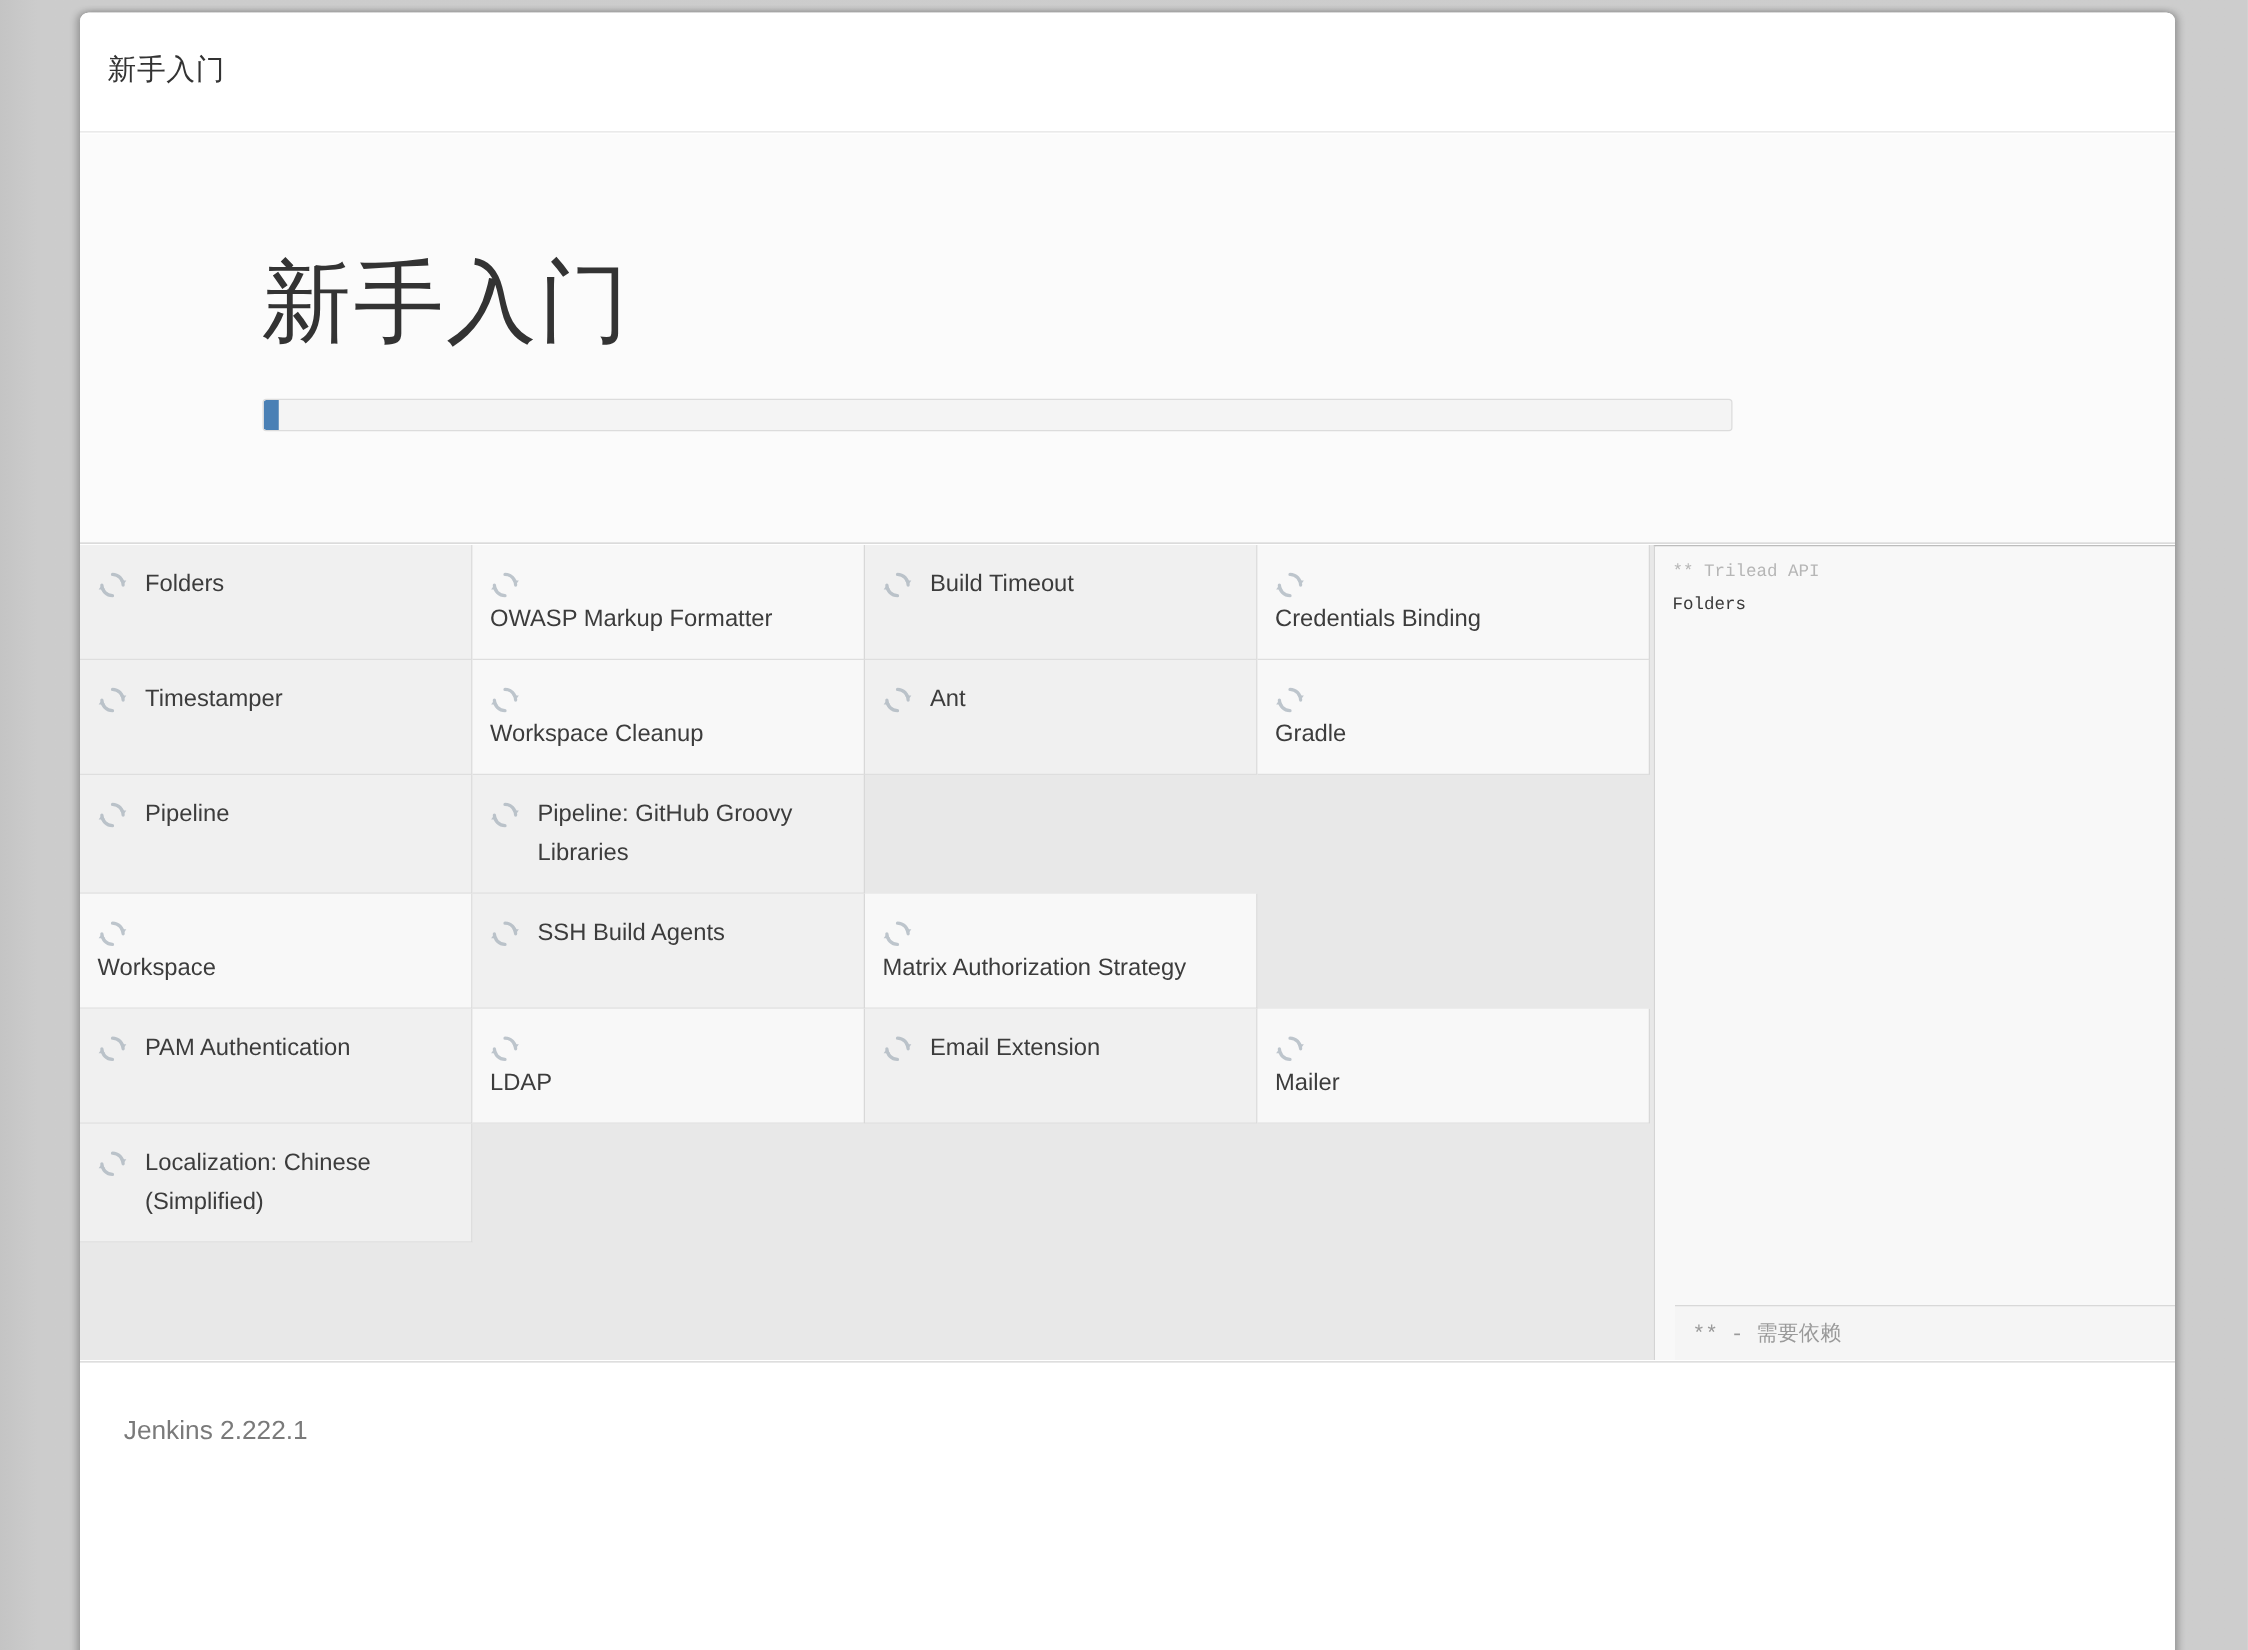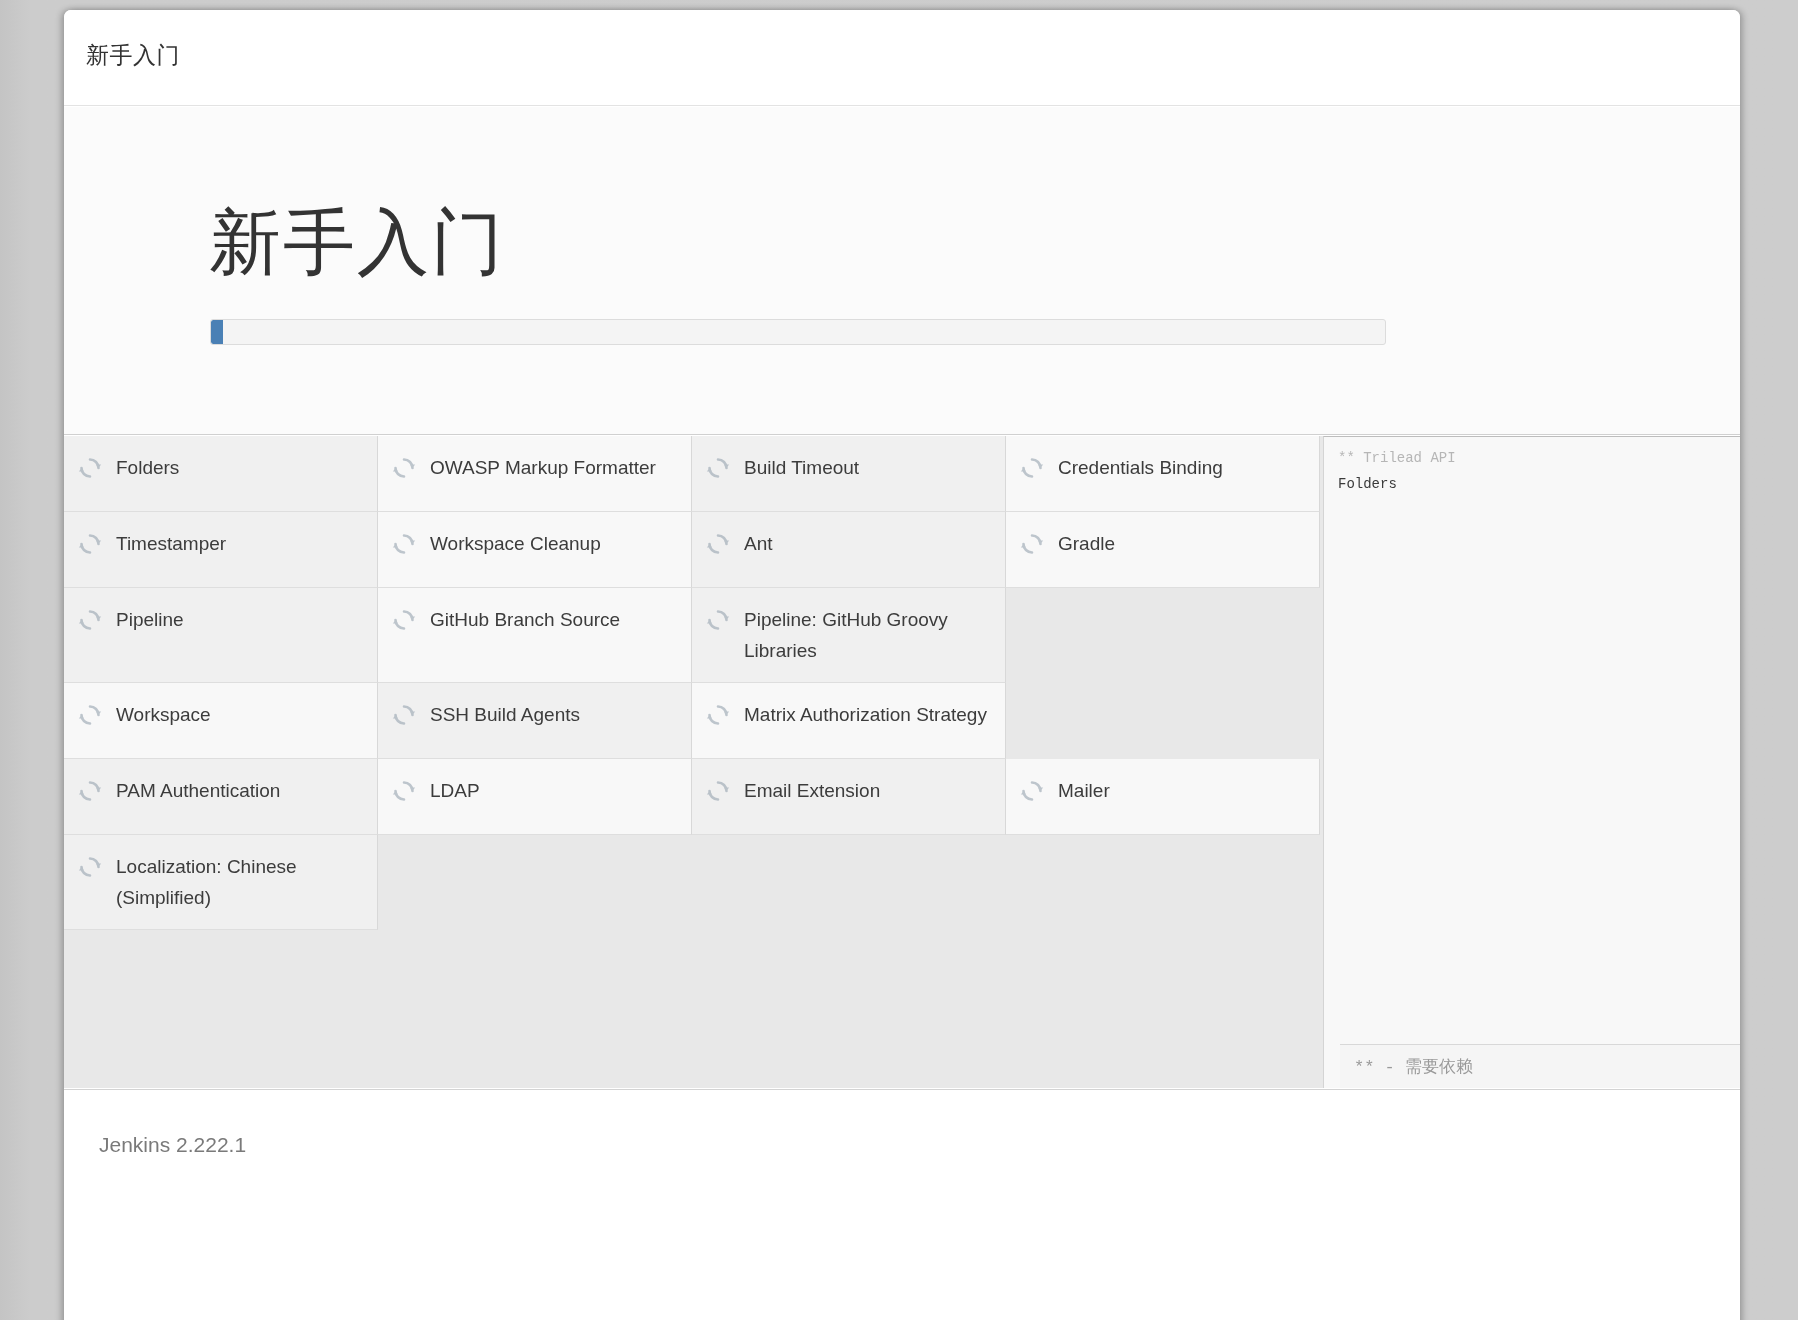--- a/index.html
+++ b/index.html
@@ -127,20 +127,21 @@
     padding: 16px 12px 16px 14px;
     border-right: 1px solid #d8d8d8;
     border-bottom: 1px solid #dedede;
     font-size: 19px;
     color: #3c3c3c;
     line-height: 31px;
     background: #f0f0f0;
   }
   .plugin-cell.alt {
     background: #f8f8f8;
+    flex-direction: column;
   }
   .plugin-cell.empty {
     background: #e8e8e8;
     border-right: none;
     border-bottom: none;
   }
   .spin-icon {
     flex: 0 0 auto;
     width: 24px;
     height: 24px;
@@ -334,31 +335,20 @@
                 <span class="spin-icon">
                   <svg viewBox="0 0 24 24" width="24" height="24">
                     <path d="M12 3.5 A8.5 8.5 0 0 1 20.5 12" fill="none" stroke="#9aa6b2" stroke-width="2.6" stroke-linecap="round"></path>
                     <path d="M12 20.5 A8.5 8.5 0 0 1 3.5 12" fill="none" stroke="#9aa6b2" stroke-width="2.6" stroke-linecap="round"></path>
                     <path d="M20.5 12 l-2.6 -3.6 l5.2 0 z" fill="#9aa6b2"></path>
                     <path d="M3.5 12 l2.6 3.6 l-5.2 0 z" fill="#9aa6b2"></path>
                   </svg>
                 </span>
                 <span class="plugin-label">Pipeline</span>
               </div>
-              <div class="plugin-cell alt">
-                <span class="spin-icon">
-                  <svg viewBox="0 0 24 24" width="24" height="24">
-                    <path d="M12 3.5 A8.5 8.5 0 0 1 20.5 12" fill="none" stroke="#9aa6b2" stroke-width="2.6" stroke-linecap="round"></path>
-                    <path d="M12 20.5 A8.5 8.5 0 0 1 3.5 12" fill="none" stroke="#9aa6b2" stroke-width="2.6" stroke-linecap="round"></path>
-                    <path d="M20.5 12 l-2.6 -3.6 l5.2 0 z" fill="#9aa6b2"></path>
-                    <path d="M3.5 12 l2.6 3.6 l-5.2 0 z" fill="#9aa6b2"></path>
-                  </svg>
-                </span>
-                <span class="plugin-label">GitHub Branch Source</span>
-              </div>
               <div class="plugin-cell">
                 <span class="spin-icon">
                   <svg viewBox="0 0 24 24" width="24" height="24">
                     <path d="M12 3.5 A8.5 8.5 0 0 1 20.5 12" fill="none" stroke="#9aa6b2" stroke-width="2.6" stroke-linecap="round"></path>
                     <path d="M12 20.5 A8.5 8.5 0 0 1 3.5 12" fill="none" stroke="#9aa6b2" stroke-width="2.6" stroke-linecap="round"></path>
                     <path d="M20.5 12 l-2.6 -3.6 l5.2 0 z" fill="#9aa6b2"></path>
                     <path d="M3.5 12 l2.6 3.6 l-5.2 0 z" fill="#9aa6b2"></path>
                   </svg>
                 </span>
                 <span class="plugin-label">Pipeline: GitHub Groovy Libraries</span>

